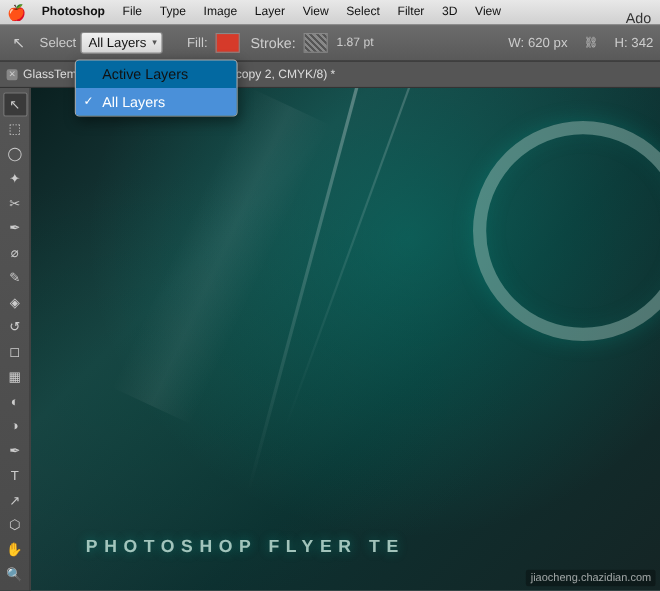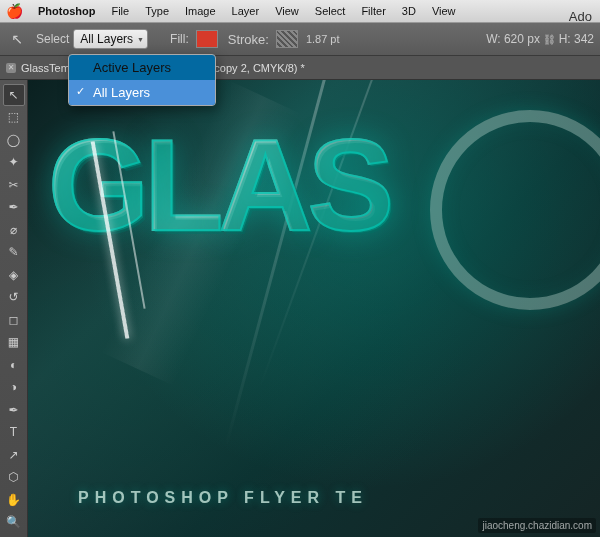--- a/index.html
+++ b/index.html
@@ -114,21 +114,21 @@
       color: #ccc;
       font-size: 11px;
       margin-left: 4px;
     }
     .toolbar-spacer { flex: 1; }
     .toolbar-right-info {
       color: #ccc;
       font-size: 12px;
       display: flex;
       align-items: center;
-      gap: 0;
+      gap: 12px;
     }
 
     
     .dropdown-menu {
       position: absolute;
       top: 54px;
       left: 68px;
       background: #0369a1;
       border: 1px solid #aaa;
       border-radius: 4px;
@@ -452,27 +452,20 @@
     <div class="design-canvas">
 
       <div class="canvas-bg"></div>
 
       <div class="light-ray ray1"></div>
       <div class="light-ray ray2"></div>
       <div class="light-ray ray3"></div>
 
       <div class="glass-ring"></div>
 
-      <div class="glas-text-container">
-        <div style="position:relative; display:inline-block;">
-          <div class="glas-big-text">GLAS</div>
-          <div class="slash-overlay"></div>
-          <div class="slash-overlay2"></div>
-        </div>
-      </div>
 
       <div class="subtitle-text">PHOTOSHOP FLYER TE</div>
 
       <div class="watermark">jiaocheng.chazidian.com</div>
     </div>
   </div>
 
 </div>
 
 </body></html>

